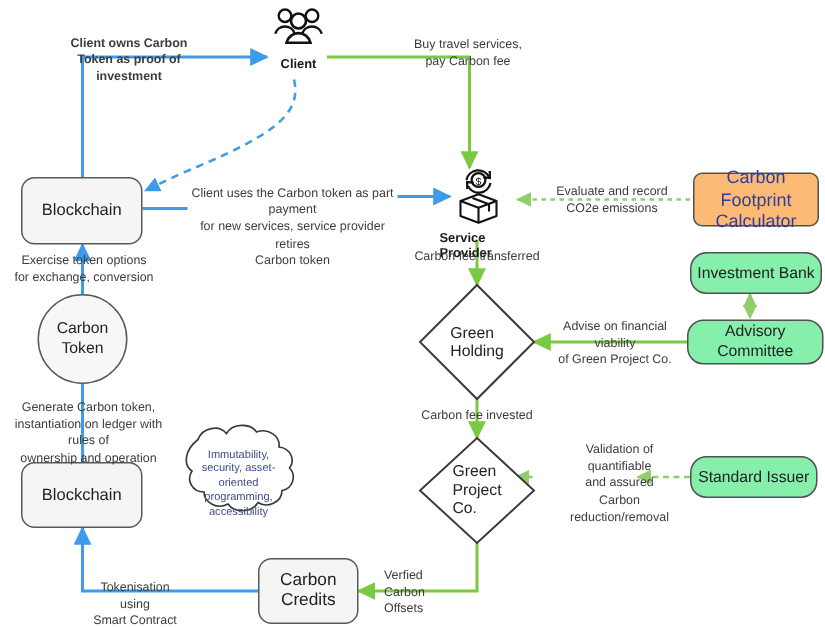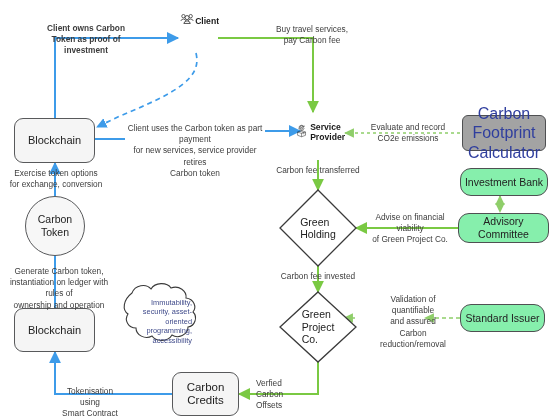--- a/index.html
+++ b/index.html
@@ -4,35 +4,35 @@
 <style>
   html,body{margin:0;padding:0;background:#ffffff;}
   body{width:550px;height:418px;font-family:"Liberation Sans",sans-serif;overflow:hidden;}
   #stage{position:relative;width:550px;height:418px;background:#fff;}
   svg.layer{position:absolute;left:0;top:0;width:550px;height:418px;pointer-events:none;}
 
   .node{position:absolute;box-sizing:border-box;display:flex;align-items:center;justify-content:center;text-align:center;}
 
   .rrect{background:#f5f5f5;border:1.2px solid #58595b;border-radius:9px;color:#222;font-size:11px;line-height:1.15;}
   .rrect-dark{background:#86efac;border:1.2px solid #4f5052;border-radius:11px;color:#222;font-size:10.5px;line-height:1.2;}
-  .rrect-navy{background:#a3a3a3;border:1.2px solid #4f5052;border-radius:6px;color:#2f3e9e;font-size:16px;line-height:1.2;}
+  .rrect-navy{background:#fdba74;border:1.2px solid #4f5052;border-radius:6px;color:#2f3e9e;font-size:12px;line-height:1.2;}
 
   .circle{background:#f7f7f7;border:1.2px solid #58595b;border-radius:50%;color:#222;font-size:10.5px;line-height:1.2;}
 
   .diamond-wrap{position:absolute;}
   .diamond-wrap .dlabel{position:absolute;left:0;top:0;width:100%;height:100%;
       display:flex;align-items:center;justify-content:center;text-align:left;
       font-size:10.5px;line-height:1.18;color:#222;}
 
   .lbl{position:absolute;font-size:8.3px;line-height:1.35;color:#3c3c3c;text-align:center;}
 
-  .iconbox{position:absolute;display:flex;flex-direction:row;align-items:center;}
+  .iconbox{position:absolute;display:flex;flex-direction:column;align-items:center;}
   .iconcap{font-size:8.6px;font-weight:bold;color:#1a1a1a;margin-top:1px;}
 
-  .cloudtext{position:absolute;text-align:right;font-size:7.4px;line-height:1.28;color:#3f4a8a;}
+  .cloudtext{position:absolute;text-align:center;font-size:7.4px;line-height:1.28;color:#3f4a8a;}
 </style>
 </head>
 <body>
 
 <div id="stage">
 
   <svg class="layer" viewBox="0 0 550 418">
     <defs>
       <marker id="ab" markerWidth="7" markerHeight="7" refX="5.6" refY="3" orient="auto">
         <path d="M0,0 L6.2,3 L0,6 z" fill="#3d9be9"></path>

